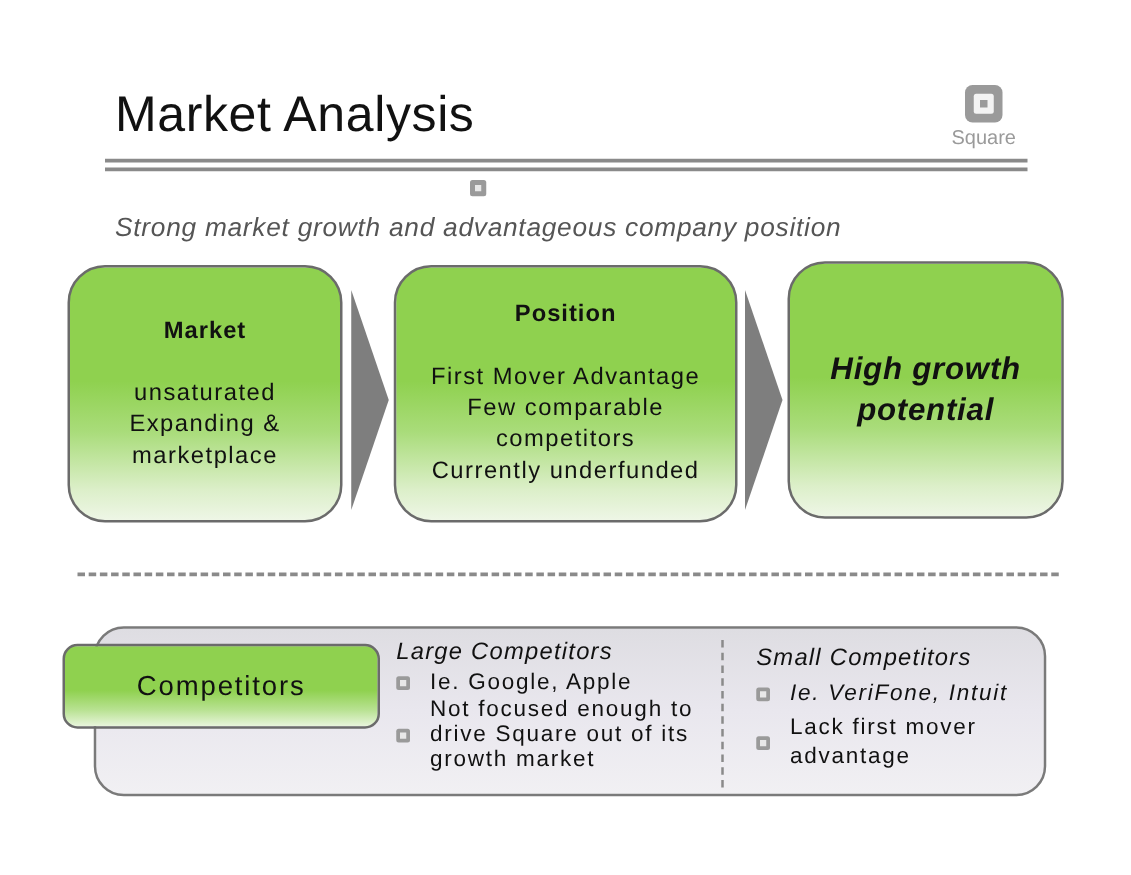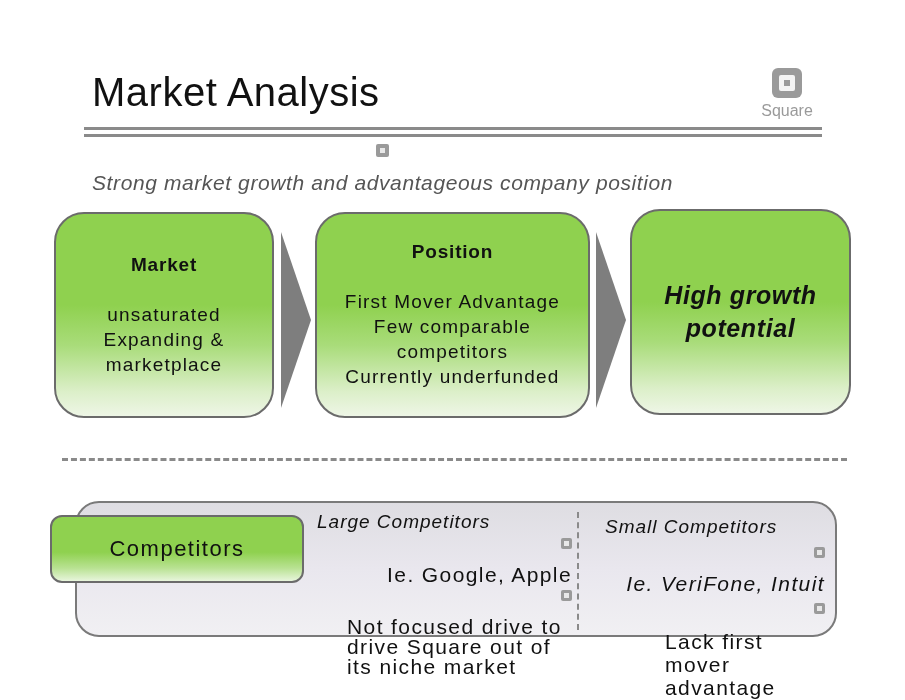--- a/index.html
+++ b/index.html
@@ -34,21 +34,21 @@
     .dash { left: 62px; top: 458px; width: 785px; height: 0; border-top: 3px dashed #8a8a8a; }
 
     .panel { left: 75px; top: 501px; width: 762px; height: 136px; border: 2px solid #7a7a7a; border-radius: 24px;
              background: linear-gradient(to bottom, #dedde2 0%, #e9e7ee 50%, #f1f0f3 100%); box-sizing: border-box; }
     .comp-tag { left: 50px; top: 515px; width: 254px; height: 68px; border: 2px solid #6b6b6b; border-radius: 12px;
                 background: linear-gradient(to bottom, #8fd14f 0%, #8fd14f 55%, #b9e293 80%, #e8f5dc 100%);
                 display: flex; align-items: center; justify-content: center; box-sizing: border-box; }
     .comp-tag span { font-size: 22px; letter-spacing: 1.5px; color: #111; }
 
     .col-head { font-size: 19px; font-style: italic; color: #111; letter-spacing: 1px; white-space: nowrap; }
-    .col-item { display: flex; gap: 16px; align-items: flex-end; font-size: 21px; color: #111; letter-spacing: 1.4px; line-height: 20px; margin-top: 2px; flex-direction: column; }
+    .col-item { display: flex; gap: 16px; align-items: center; font-size: 18px; color: #111; letter-spacing: 1.4px; line-height: 20px; margin-top: 2px; }
     .col-item .bullet-sq { margin-top: 3px; width: 11px; height: 11px; }
     .col-item .bullet-sq::after { left: 3px; top: 3px; width: 5px; height: 5px; }
 
     .vdash { left: 577px; top: 512px; height: 118px; width: 0; border-left: 2px dashed #8a8a8a; }
   </style>
 </head>
 <body>
 
 <div class="abs title">Market Analysis</div>
 
@@ -104,21 +104,21 @@
 </div>
 
 <div class="abs" style="left:317px; top:511px; width:255px;">
   <div class="col-head">Large Competitors</div>
   <div class="col-item">
     <span class="bullet-sq"></span>
     <span>Ie. Google, Apple</span>
   </div>
   <div class="col-item">
     <span class="bullet-sq"></span>
-    <span style="width:225px;">Not focused drive to drive Square out of its niche market</span>
+    <span style="width:225px;">Not focused enough to drive Square out of its growth market</span>
   </div>
 </div>
 
 <div class="abs vdash"></div>
 
 <div class="abs" style="left:605px; top:516px; width:220px;">
   <div class="col-head">Small Competitors</div>
   <div class="col-item" style="margin-top:6px;font-style:italic;">
     <span class="bullet-sq"></span>
     <span>Ie. VeriFone, Intuit</span>

